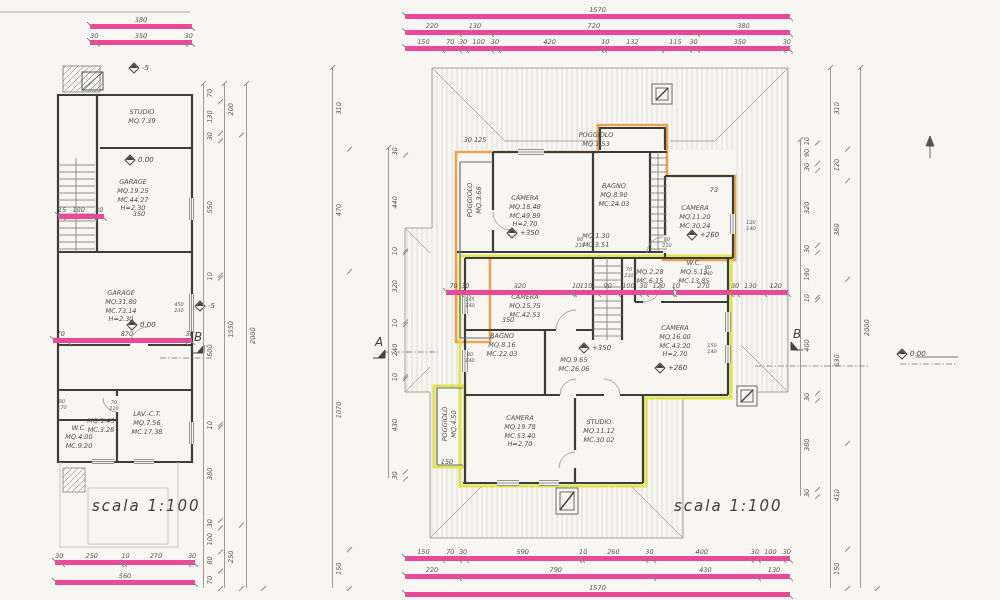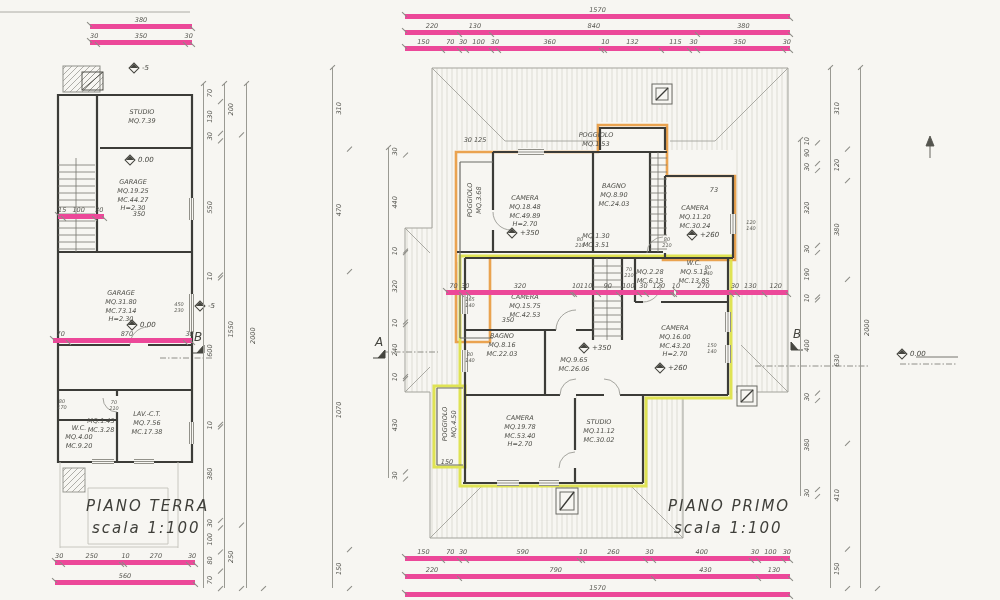--- a/index.html
+++ b/index.html
@@ -228,21 +228,20 @@
 <div class="dcol" style="left:224px;top:84px;height:504px">
   <i style="flex-grow:200">200</i>
   <i style="flex-grow:1550">1550</i>
   <i style="flex-grow:250">250</i>
 </div>
 <div class="dcol" style="left:246px;top:84px;height:504px">
   <i style="flex-grow:2000">2000</i>
 </div>
 
 <div class="title" style="left:86px;top:496px">
-  <div>PIANO TERRA</div>
   <div class="l2">scala 1:100</div>
 </div>
 
 <div class="lbl" style="left:596px;top:131px">POGGIOLO
 MQ.1.53</div>
 <div class="lbl vert" style="left:475px;top:200px">POGGIOLO
 MQ.3.68</div>
 <div class="lbl" style="left:525px;top:194px">CAMERA
 MQ.18.48
 MC.49.89
@@ -338,30 +337,30 @@
       <span class="dmd"></span>
       <span>0.00</span>
     </span>
 
 <div class="drow" style="left:405px;top:4px;width:385px">
   <i style="flex-grow:1570">1570</i>
 </div>
 <div class="drow" style="left:405px;top:20px;width:385px">
   <i style="flex-grow:220">220</i>
   <i style="flex-grow:130">130</i>
-  <i style="flex-grow:840">840</i>
+  <i style="flex-grow:840">720</i>
   <i style="flex-grow:380">380</i>
 </div>
 <div class="drow" style="left:405px;top:36px;width:385px">
   <i style="flex-grow:150">150</i>
   <i style="flex-grow:70">70</i>
   <i style="flex-grow:30">30</i>
   <i style="flex-grow:100">100</i>
   <i style="flex-grow:30">30</i>
-  <i style="flex-grow:420">360</i>
+  <i style="flex-grow:420">420</i>
   <i style="flex-grow:10">10</i>
   <i style="flex-grow:235">132</i>
   <i style="flex-grow:115">115</i>
   <i style="flex-grow:30">30</i>
   <i style="flex-grow:350">350</i>
   <i style="flex-grow:30">30</i>
 </div>
 
 <div class="drow" style="left:446px;top:280px;width:228px">
   <i style="flex-grow:70">70</i>
@@ -442,17 +441,16 @@
   <i style="flex-grow:380">380</i>
   <i style="flex-grow:630">630</i>
   <i style="flex-grow:410">410</i>
   <i style="flex-grow:150">150</i>
 </div>
 <div class="dcol" style="left:860px;top:68px;height:520px">
   <i style="flex-grow:2000">2000</i>
 </div>
 
 <div class="title" style="left:668px;top:496px">
-  <div>PIANO PRIMO</div>
   <div class="l2">scala 1:100</div>
 </div>
 
 </div>
 
 </body></html>

